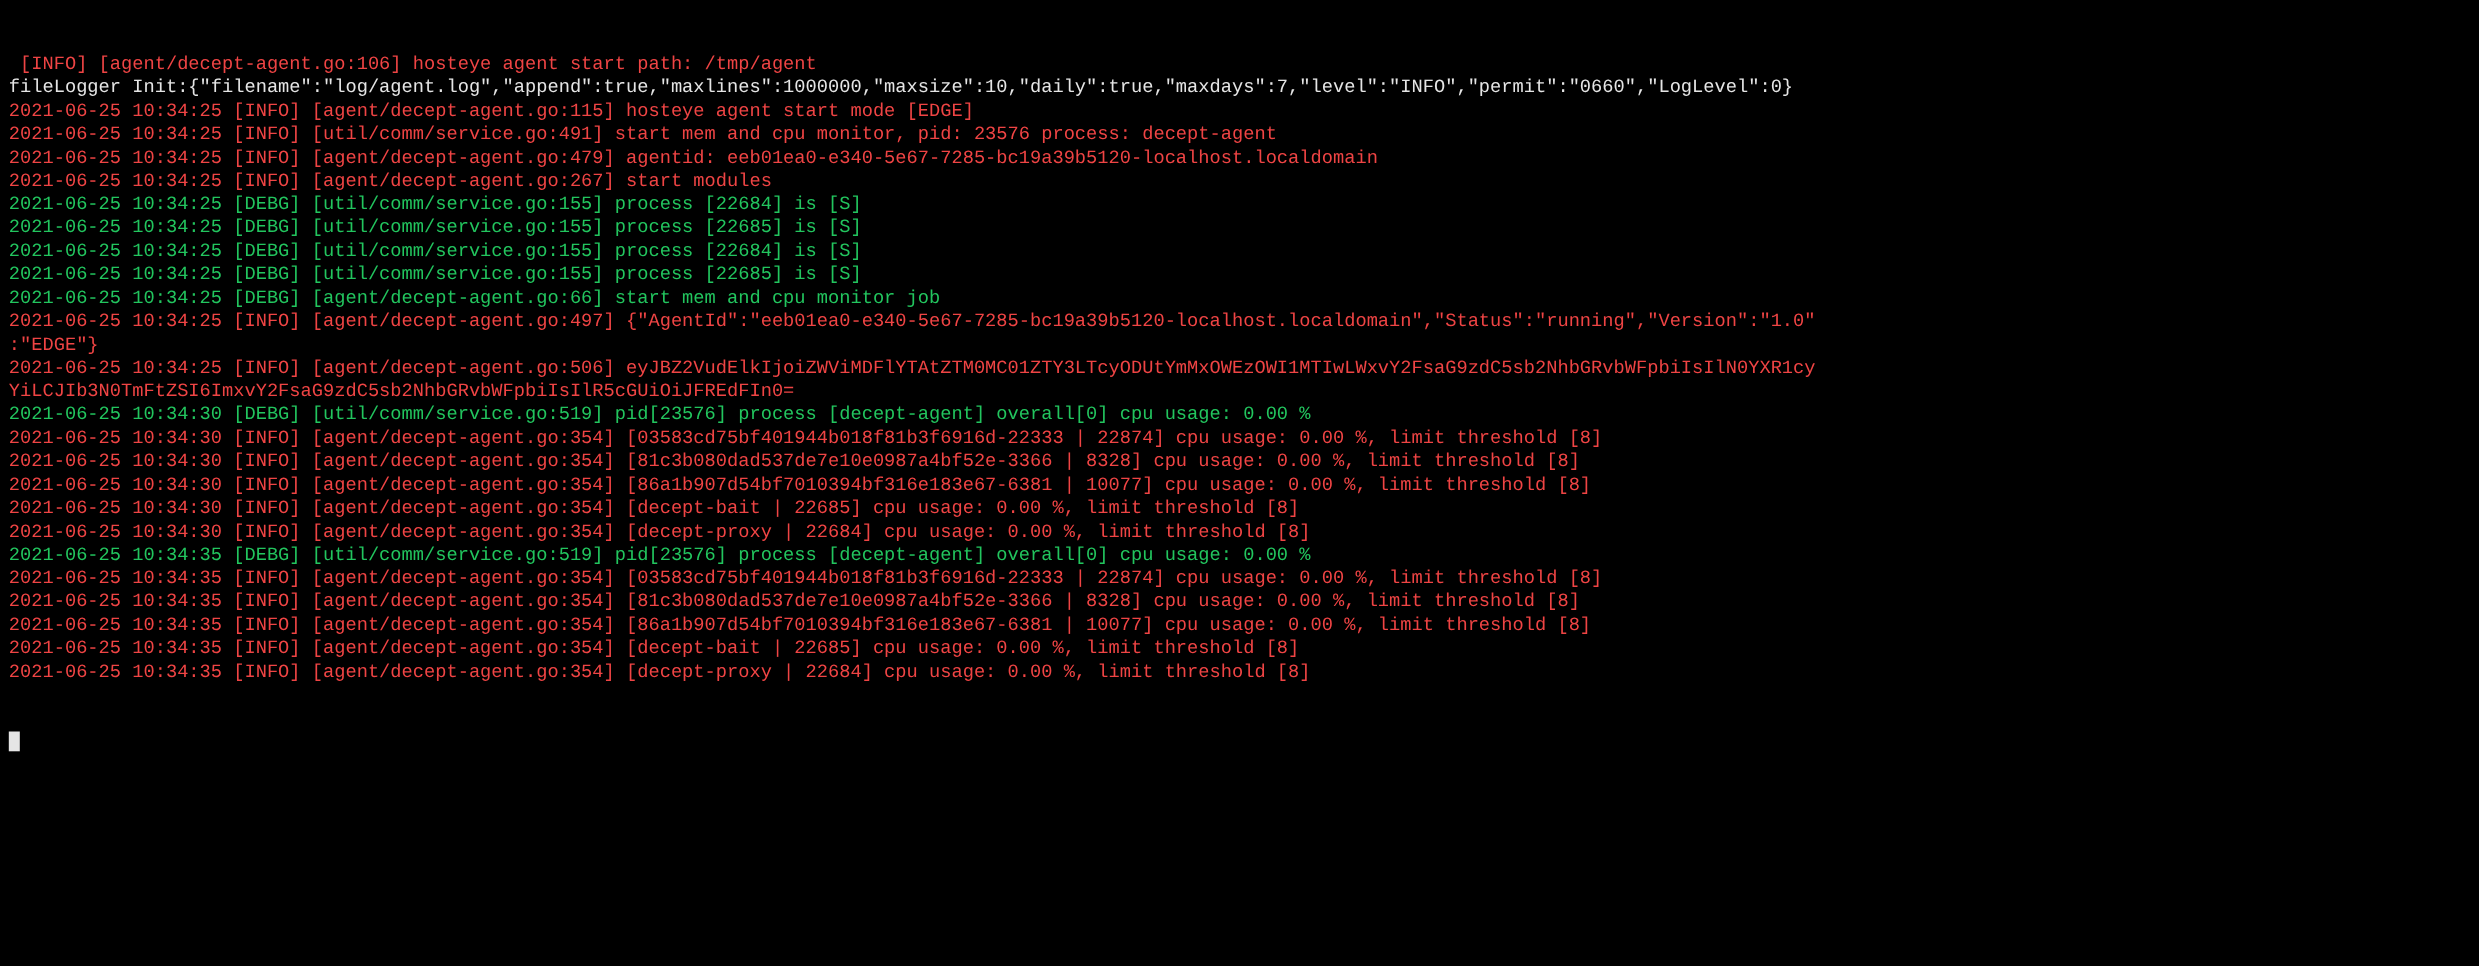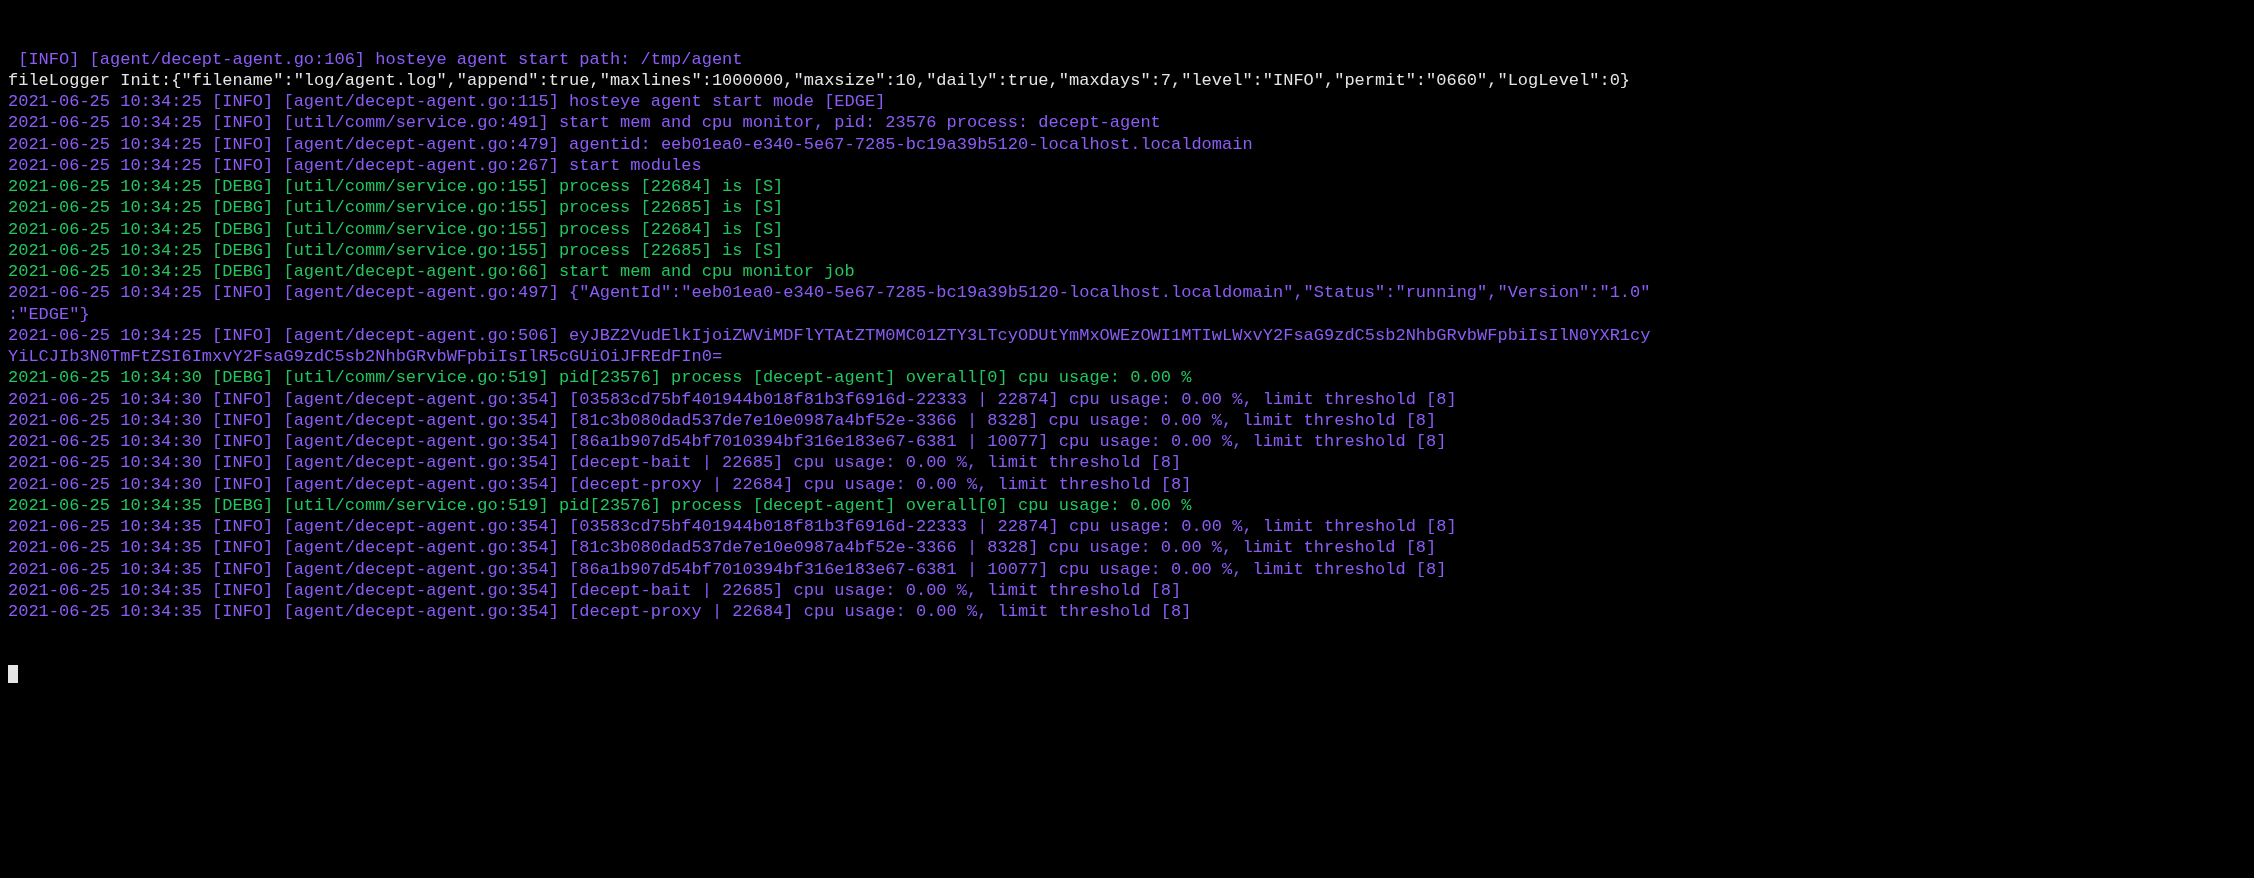--- a/index.html
+++ b/index.html
@@ -12,21 +12,21 @@
     width: 2254px;
     height: 878px;
     overflow: hidden;
   }
   .terminal {
     padding: 6px 8px;
     white-space: pre;
   }
   .line { display: block; }
   .white  { color: #e5e5e5; }
-  .teal   { color: #8b5cf6; }
+  .teal   { color: #ef4444; }
   .green  { color: #22c55e; }
   .cursor {
     display: inline-block;
     width: 10px;
     height: 18px;
     background: #e5e5e5;
     vertical-align: -3px;
   }
 </style>
 </head>

